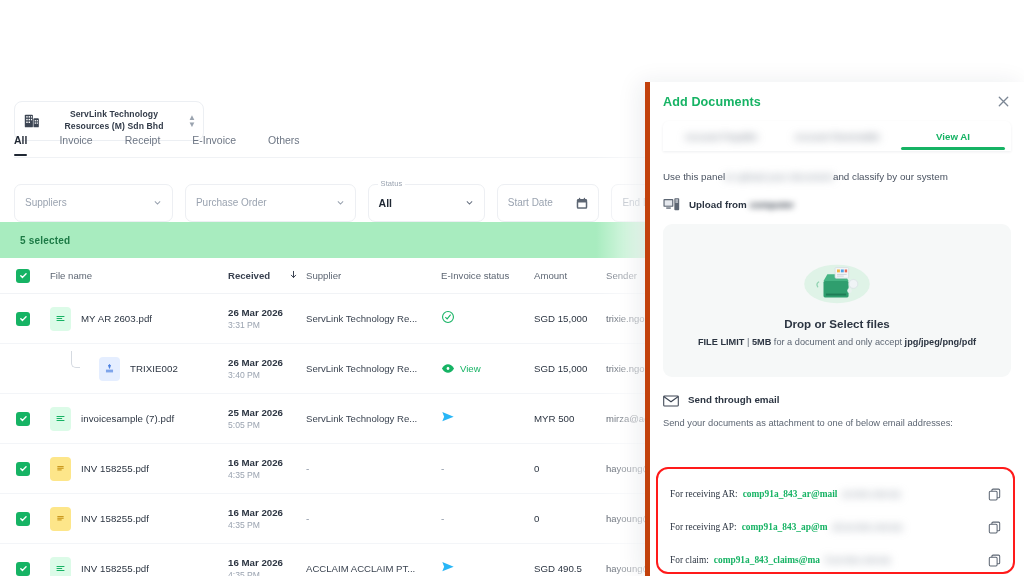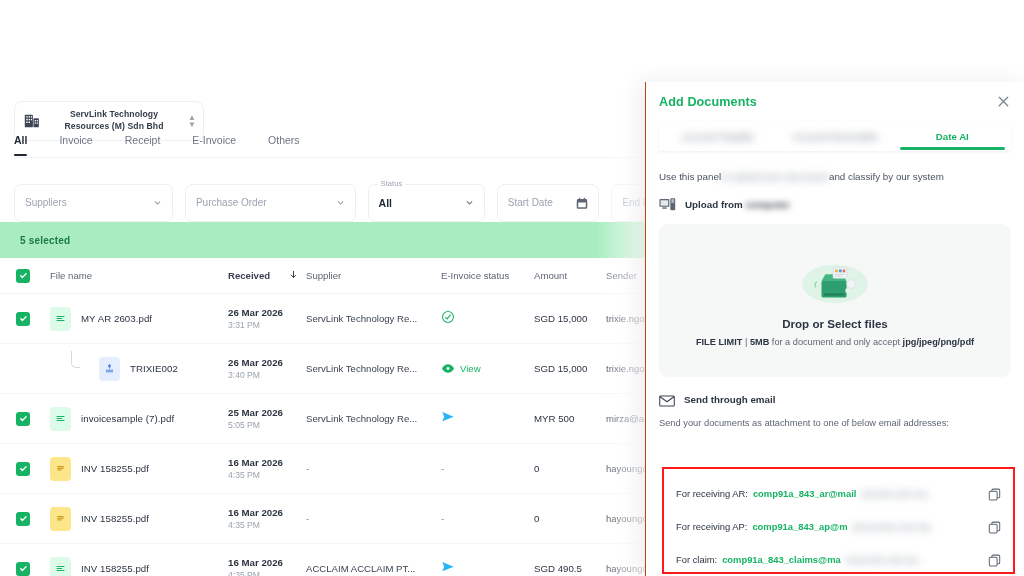--- a/index.html
+++ b/index.html
@@ -123,21 +123,21 @@
     position:absolute; left: 596px; top: 0; width: 72px; height: 494px;
     background: linear-gradient(90deg, rgba(255,255,255,0) 0%, rgba(255,255,255,.65) 55%, rgba(255,255,255,.95) 100%);
     pointer-events:none;
   }
 
   
   #panel {
     position: absolute; left: 645px; top: 82px; width: 379px; height: 494px;
     background: #fff;
     box-shadow: -6px 0 22px rgba(25,40,60,.08);
-    border-left: 1px solid #c2410c;
+    border-left: 5px solid #c2410c;
     padding: 0 13px;
   }
   .panel-head { display:flex; align-items:center; justify-content:space-between; padding-top: 12px;}
   .panel-title { font-size: 12.6px; font-weight: bold; color: #16b364; letter-spacing:.1px;}
   .close-x { width: 15px; height: 15px; color: #7b8694; cursor: pointer; }
 
   .ptabs {
     margin-top: 12px; height: 30px; background:#fff; border-radius: 6px 6px 0 0;
     box-shadow: 0 1px 3px rgba(20,35,55,.07);
     display:flex; align-items:center; position: relative;
@@ -169,23 +169,24 @@
   .dz-sub a { color:#4c9b73; text-decoration: underline; }
   .dz-limit { font-size: 9.2px; color:#5d6673; margin-top: 7px;}
   .dz-limit b { color:#2c3542; }
 
   .email-head { margin-top: 16px; display:flex; align-items:center; gap: 9px;}
   .env-icon { width: 16px; height: 12px; flex:0 0 16px;}
   .email-head .lbl { font-size: 9.8px; font-weight: bold; color:#2c3542;}
   .email-sub { margin-top: 13px; font-size: 9.3px; color:#5d6673;}
 
   .redbox {
-    position:absolute; left: 16px; right: 9px; top: 385px; height: 107px;
-    border: 2.2px solid #ff1a1a; border-radius: 0; background: rgba(255,255,255,.25);
+    position:absolute; left: 6px; right: 9px; top: 385px; height: 107px;
+    border: 2.2px solid #ff1a1a; border-radius: 12px; background: rgba(255,255,255,.25);
     padding: 8px 12px 0 12px;
+    font-family: Liberation Serif, serif;
   }
   .mailrow { display:flex; align-items:center; height: 33px; gap: 5px; }
   .mail-label { font-size: 9.4px; color:#2c3542; white-space:nowrap;}
   .mail-addr { font-size: 9.4px; color:#16b364; font-weight:bold; white-space:nowrap;}
   .mail-addr-blur { font-size: 9.4px; color:#7b8694; filter: blur(4.5px); flex:1; white-space:nowrap;}
   .copy-icon { width: 13px; height: 13px; flex:0 0 13px; color:#5d6673; margin-left: 2px;}
 </style>
 </head>
 <body>
 
@@ -495,21 +496,21 @@
       <span class="close-x">
         <svg viewBox="0 0 16 16" width="15" height="15" fill="none" stroke="#7b8694" stroke-width="1.4" stroke-linecap="round">
             <path d="M3.5 3.5 L12.5 12.5 M12.5 3.5 L3.5 12.5"></path>
           </svg>
       </span>
     </div>
 
     <div class="ptabs">
       <div class="ptab blur-sm">Account Payable</div>
       <div class="ptab blur-sm">Account Receivable</div>
-      <div class="ptab active">Date AI</div>
+      <div class="ptab active">View AI</div>
     </div>
 
     <div class="hint">
       <span>Use this panel</span><span class="blurpart"> to upload your document </span><span>and classify by our system</span>
     </div>
 
     <div class="upload-row">
       <span class="pc-icon">
         <svg viewBox="0 0 20 16" width="18" height="15">
           <rect x="0.5" y="2" width="11" height="8.6" rx="1" fill="#5d6673"></rect>

